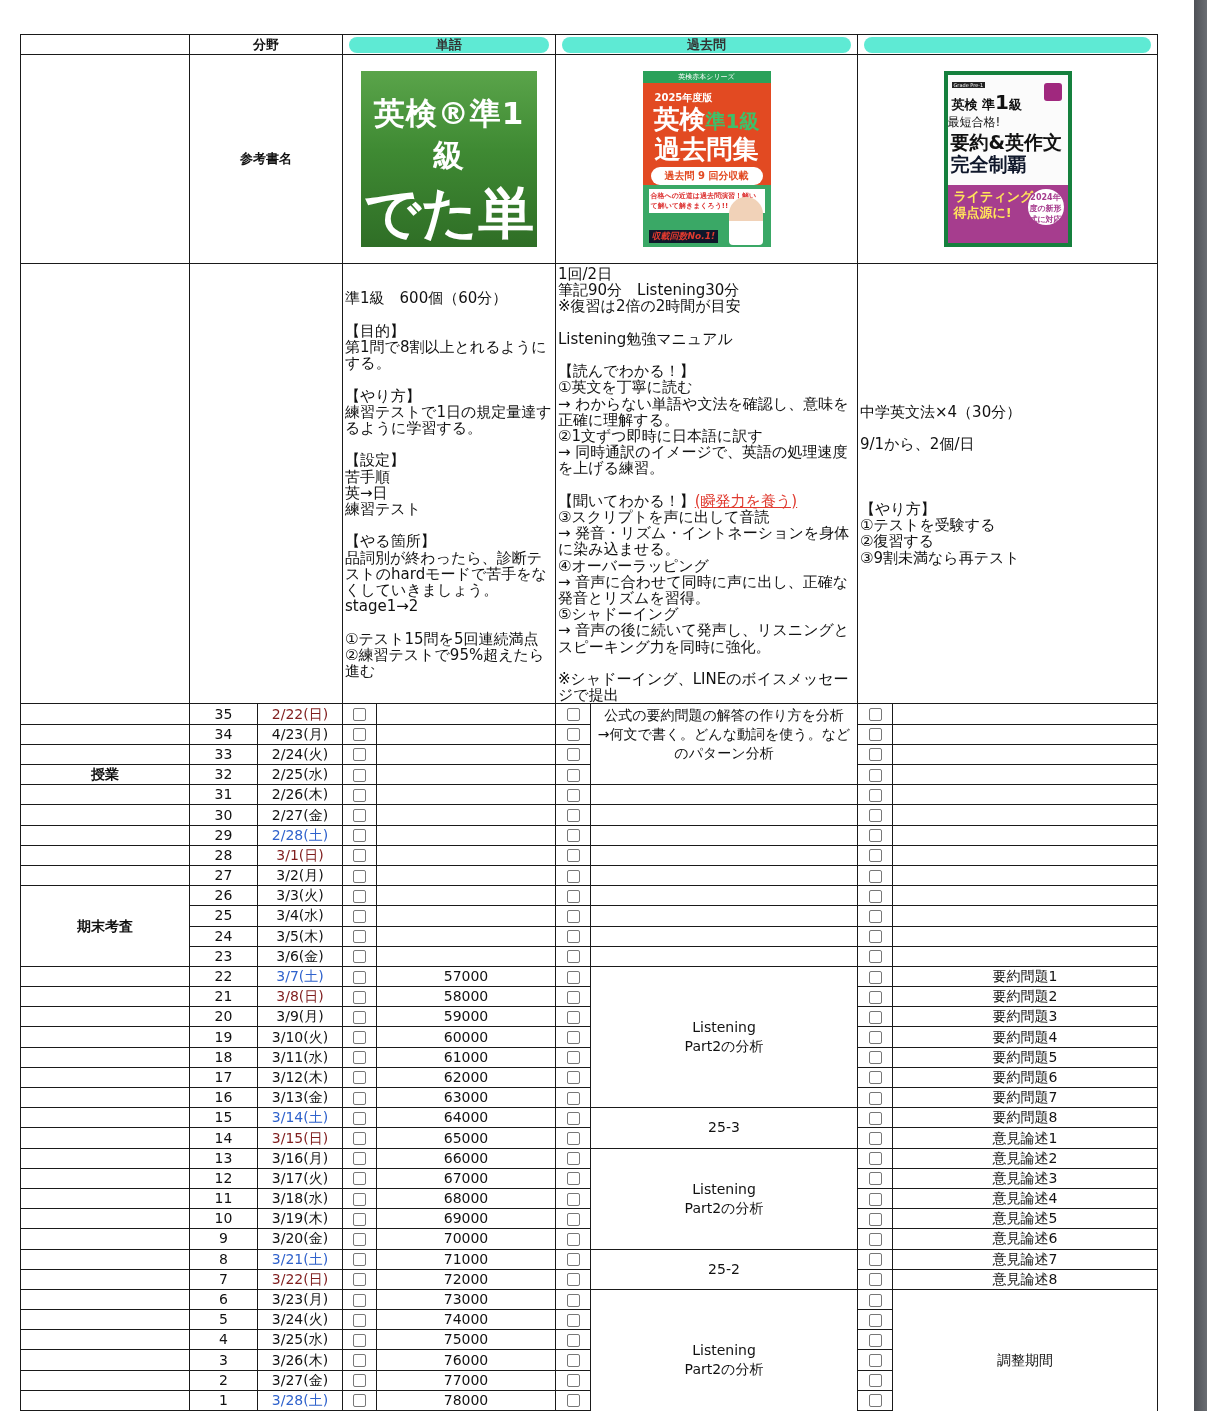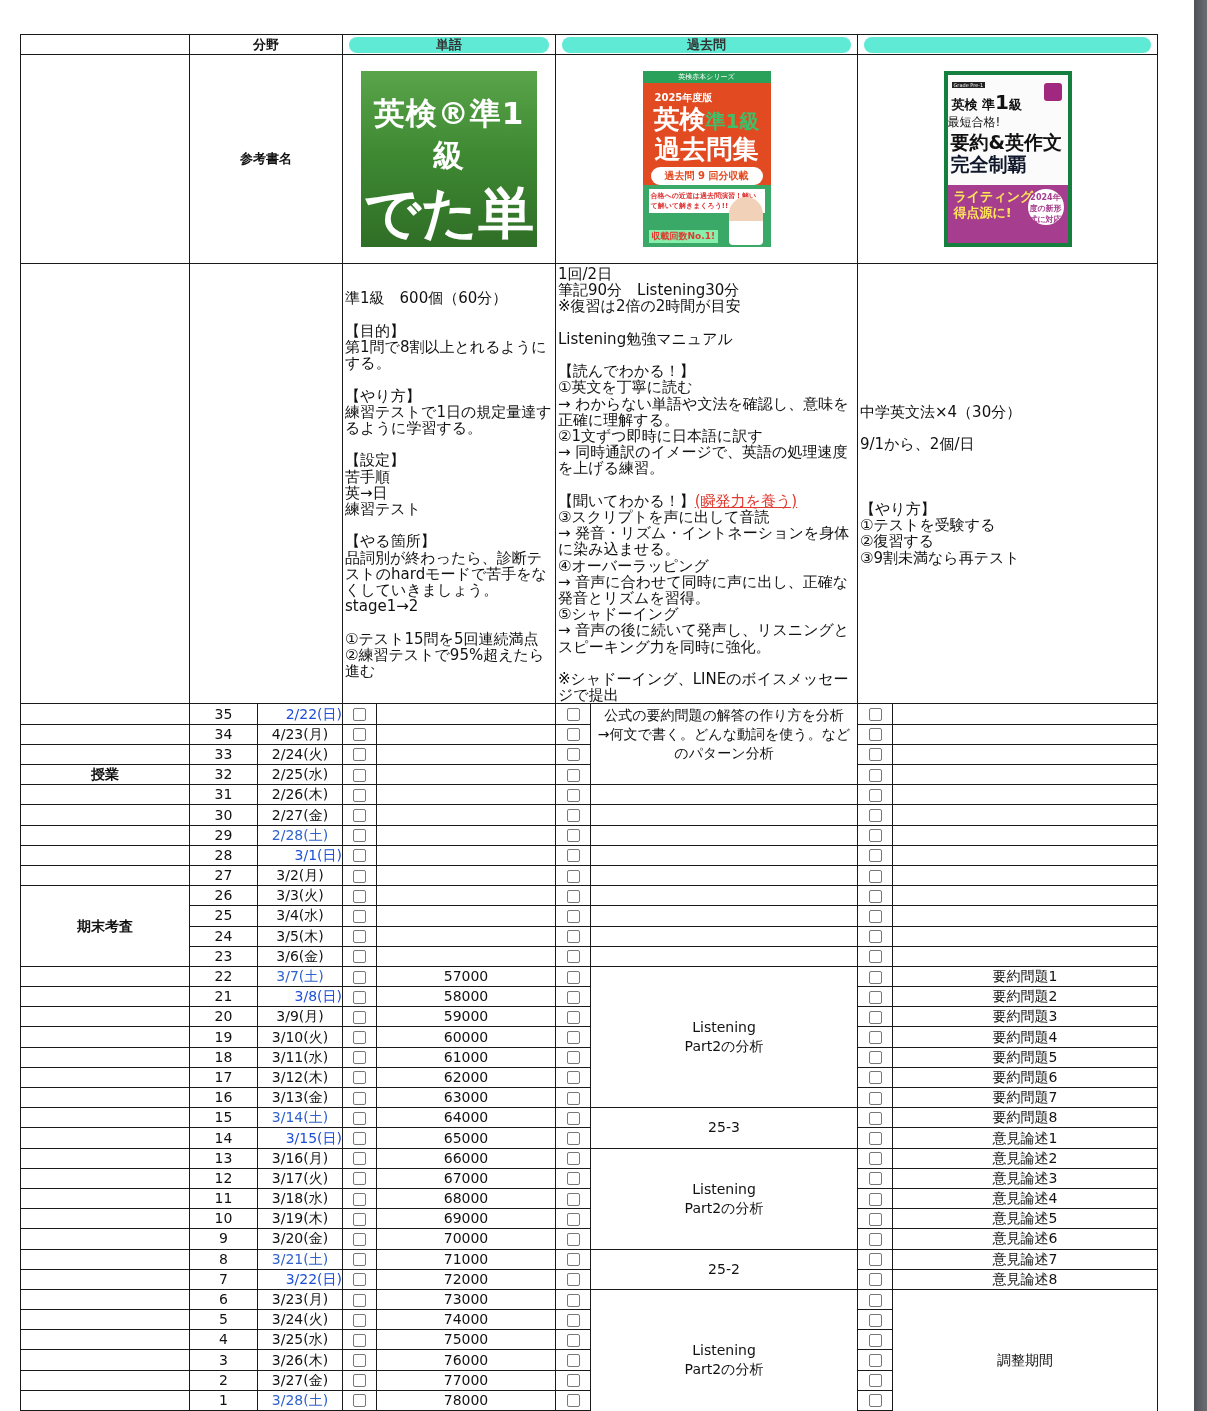--- a/index.html
+++ b/index.html
@@ -10,42 +10,42 @@
   table.sheet td { border:1px solid #1a1a1a; padding:0; vertical-align:middle; overflow:hidden; }
   .hdr td { height:19px; font-weight:bold; text-align:center; font-size:13px; }
   .pill { margin:1px 6px; background:#5eead4; border-radius:8px; height:16px; line-height:16px; font-weight:bold; color:#333; }
   .book-row td { height:176px; }
   .note-row td { height:432px; vertical-align:top; }
   .notes { font-size:15px; line-height:16.2px; white-space:pre-wrap; padding:2px 2px 0 2px; font-weight:500; }
   .link-red { color:#e03a2f; text-decoration:underline;margin-top:40px; }
   .data td { height:19.2px; font-size:14px; text-align:center; line-height:19px; }
   .num { font-weight:500; }
   .date.sat { color:#2f62cc; }
-  .date.sun { color:#1d4ed8;text-align:right; }
+  .date.sun { color:#7f1d1d; }
   .cb { display:inline-block; width:13px; height:13px; border:1.5px solid #777; border-radius:2px; background:#fff; vertical-align:middle; box-sizing:border-box; }
   .cbcell { text-align:center; }
   .multi { font-size:13px; line-height:16px; text-align:left; vertical-align:top !important; padding:2px 2px !important; }
   .center-text { font-size:14px; line-height:16px; text-align:center; }
   .sec-label { font-size:13px; font-weight:bold; text-align:center; }
   
   .cover { margin:16px auto; position:relative; overflow:hidden; }
   .cover-deta { width:176px; height:176px; background:linear-gradient(180deg,#5aa44a 0%,#3f8a33 45%,#2f6e26 100%); color:#fff; text-align:center; }
   .cover-deta .l1 { font-size:31px; padding-top:22px; font-weight:bold; letter-spacing:1px; }
   .cover-deta .l2 { font-size:56px; font-weight:bold; line-height:64px; margin-top:4px; }
   .cover-deta .l3 { font-size:24px; font-weight:bold; margin-top:2px; }
   .cover-past { width:128px; height:176px; background:#e24a22; color:#fff; text-align:center; }
   .cover-past .series { background:#2aa15a; font-size:7px; height:12px; line-height:12px; }
   .cover-past .year { font-size:10px; text-align:left; padding-left:12px; margin-top:8px; font-weight:bold; }
   .cover-past .t1 { font-size:26px; font-weight:bold; line-height:28px; }
   .cover-past .t1 .green { color:#3ec06a; font-size:20px; }
   .cover-past .t2 { font-size:26px; font-weight:bold; line-height:28px; }
   .cover-past .badge { margin:4px 8px 0 8px; background:#fff; color:#e24a22; border-radius:10px; font-size:10px; height:18px; line-height:18px; font-weight:bold; }
   .cover-past .bottom { position:absolute; left:0; right:0; bottom:0; height:62px; background:#3aa866; }
   .cover-past .bottom .msg { background:#fff; color:#d33; font-size:7px; margin:4px 6px; padding:2px; text-align:left; font-weight:bold; }
-  .cover-past .bottom .no1 { position:absolute; left:6px; bottom:4px; background:#86efac; color:#e03a2f; font-size:9px; font-weight:bold; padding:0 3px; }
+  .cover-past .bottom .no1 { position:absolute; left:6px; bottom:4px; background:#0f172a; color:#e03a2f; font-size:9px; font-weight:bold; padding:0 3px;font-style:italic; }
   .cover-past .face { position:absolute; right:8px; bottom:2px; width:34px; height:48px; border-radius:17px 17px 4px 4px; background:linear-gradient(180deg,#f1d2b8 0%,#f1d2b8 50%,#ffffff 51%,#ffffff 100%); }
   .cover-essay { width:128px; height:176px; background:#fbfbfb; color:#111; text-align:left; border:4px solid #15803d; box-sizing:border-box; }
   .cover-essay .gp { display:inline-block; background:#222; color:#fff; font-size:5px; margin:4px 0 0 4px; padding:0 2px; }
   .cover-essay .e1 { font-size:13px; font-weight:bold; padding-left:4px; }
   .cover-essay .e1 b { font-size:20px; }
   .cover-essay .e2 { font-size:12px; }
   .cover-essay .e3 { font-size:19px; font-weight:bold; padding-left:3px; line-height:22px; }
   .cover-essay .e4 { font-size:19px; font-weight:bold; padding-left:3px; color:#0f172a; line-height:22px; }
   .cover-essay .seal { position:absolute; right:6px; top:8px; width:18px; height:18px; background:#a0287e; border-radius:3px; }
   .cover-essay .band { position:absolute; left:0; right:0; bottom:0; height:58px; background:#a63d8e; color:#ffe45a; font-size:13px; font-weight:bold; padding:4px 4px 0 6px; box-sizing:border-box; line-height:16px; }

